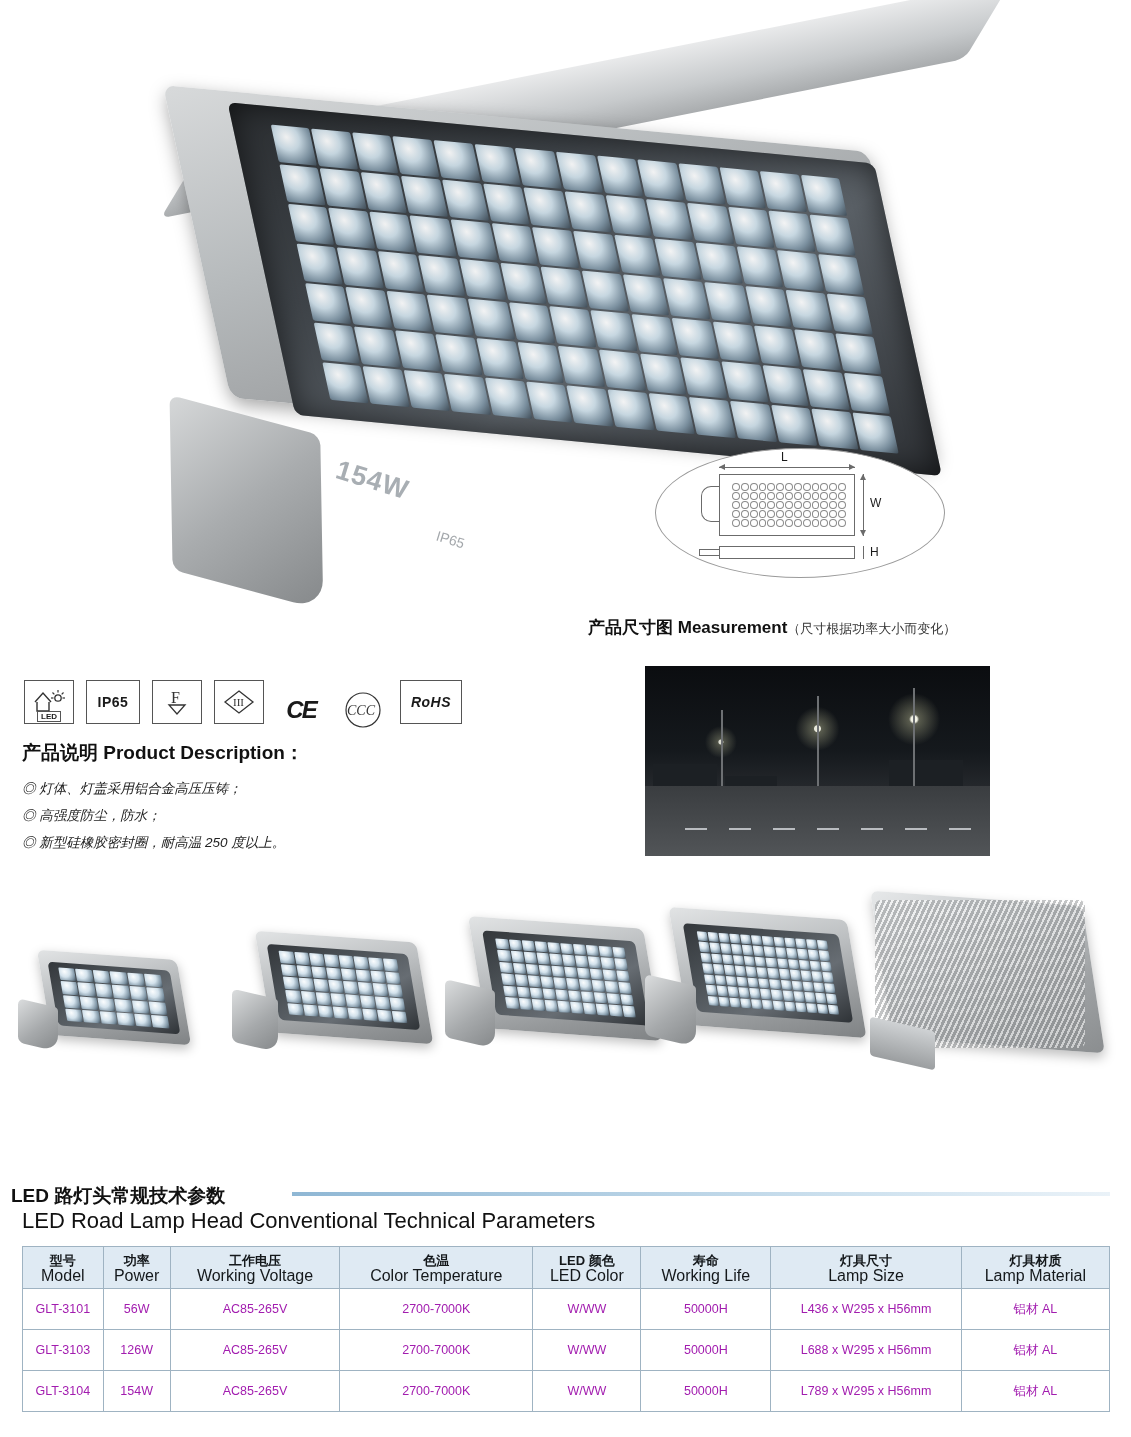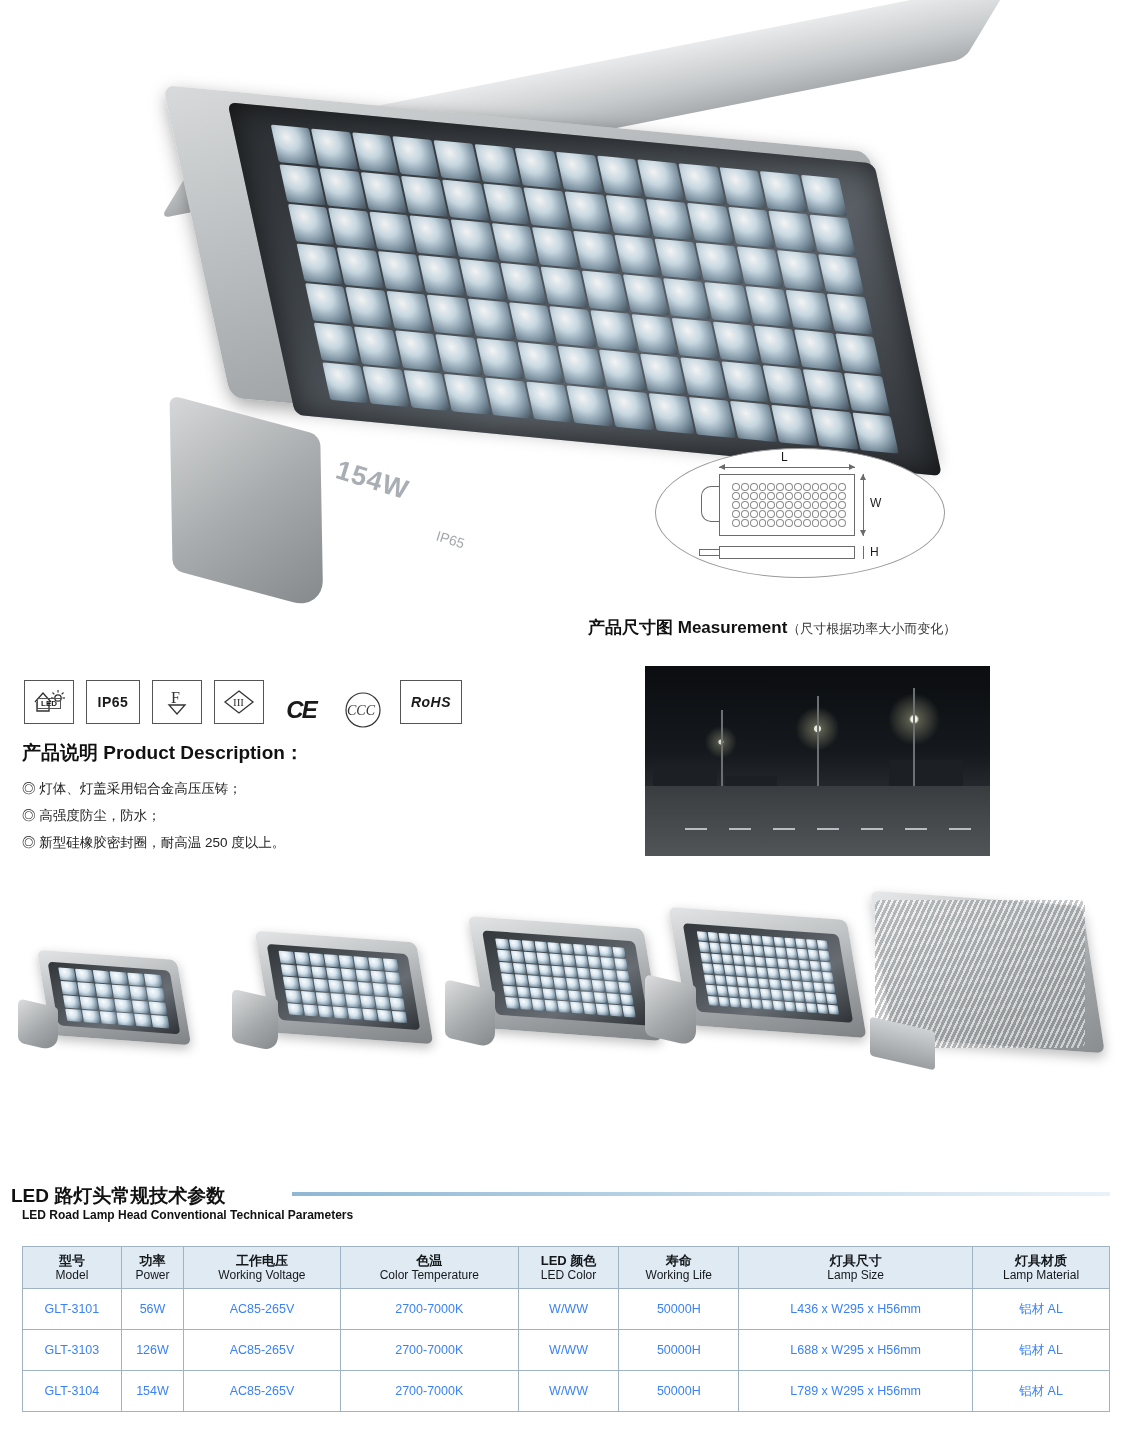--- a/index.html
+++ b/index.html
@@ -217,41 +217,41 @@
     background: #fff;
     position: relative;
   }
   .cert-box.w-ip { width: 54px; }
   .cert-box.w-rohs { width: 62px; font-style: italic; }
   .cert-box.noborder { border: none; margin-top: 16px; }
   .cert-text { font-size: 14px; font-weight: bold; letter-spacing: .5px; }
   .cert-led-label {
     position: absolute; bottom: 1px; left: 0; right: 0;
     text-align: center; font-size: 8px; font-weight: bold;
-    border: 1px solid #555; margin: 13px 12px; line-height: 9px;
+    border: 1px solid #555; margin: 0 12px; line-height: 9px;
   }
   .ce-mark { font-size: 24px; font-weight: bold; font-style: italic; letter-spacing: -2px; }
 
   
   .desc-title {
     position: absolute;
     left: 22px; top: 740px;
     font-size: 19px;
     font-weight: bold;
     color: #111;
   }
   .desc-list {
     position: absolute;
     left: 22px; top: 775px;
     width: 590px;
     font-size: 13.5px;
     line-height: 27px;
     color: #222;
   }
-  .desc-list div { white-space: nowrap; }
+  .desc-list div { white-space: nowrap; font-style: italic; }
 
   
   .night-photo {
     position: absolute;
     left: 645px; top: 666px;
     width: 345px; height: 190px;
     background:
       radial-gradient(circle at 22% 40%, rgba(255,255,240,.85) 0 2px, rgba(255,255,200,.25) 3px, transparent 16px),
       radial-gradient(circle at 50% 33%, rgba(255,255,240,.9) 0 3px, rgba(255,255,200,.3) 4px, transparent 22px),
       radial-gradient(circle at 78% 28%, rgba(255,255,240,.95) 0 3px, rgba(255,255,200,.3) 5px, transparent 26px),
@@ -344,23 +344,22 @@
   .tbl-head-zh {
     position: absolute;
     left: 11px; top: 1183px;
     font-size: 19px;
     font-weight: bold;
     color: #111;
   }
   .tbl-head-en {
     position: absolute;
     left: 22px; top: 1208px;
-    font-size: 12px;
+    font-size: 22px;
     color: #111;
-    font-weight: bold;
   }
   .tbl-rule {
     position: absolute;
     left: 292px; top: 1192px;
     width: 818px; height: 4px;
     background: linear-gradient(90deg, #8fb7d4 0%, #cfe2ef 70%, #eaf2f8 100%);
   }
   table.spec {
     position: absolute;
     left: 22px; top: 1246px;
@@ -375,22 +374,22 @@
     padding: 0;
   }
   table.spec thead th {
     background: #dfeaf3;
     height: 42px;
     font-weight: normal;
     line-height: 15px;
     color: #14181b;
   }
   table.spec thead th .zh { font-size: 13px; font-weight: bold; display: block; }
-  table.spec thead th .en { font-size: 12px; display: block; }
-  table.spec tbody td { height: 41px; color: #3b82f6; font-size: 12.5px; }
+  table.spec thead th .en { font-size: 16px; display: block; }
+  table.spec tbody td { height: 41px; color: #a21caf; font-size: 12.5px; }
 </style>
 </head>
 <body>
 
 <div class="hero">
   <div class="lamp-big">
     <div class="lamp-body">
       <div class="lbody-top"></div>
       <div class="lbody-shell"></div>
       <div class="lens-area">

